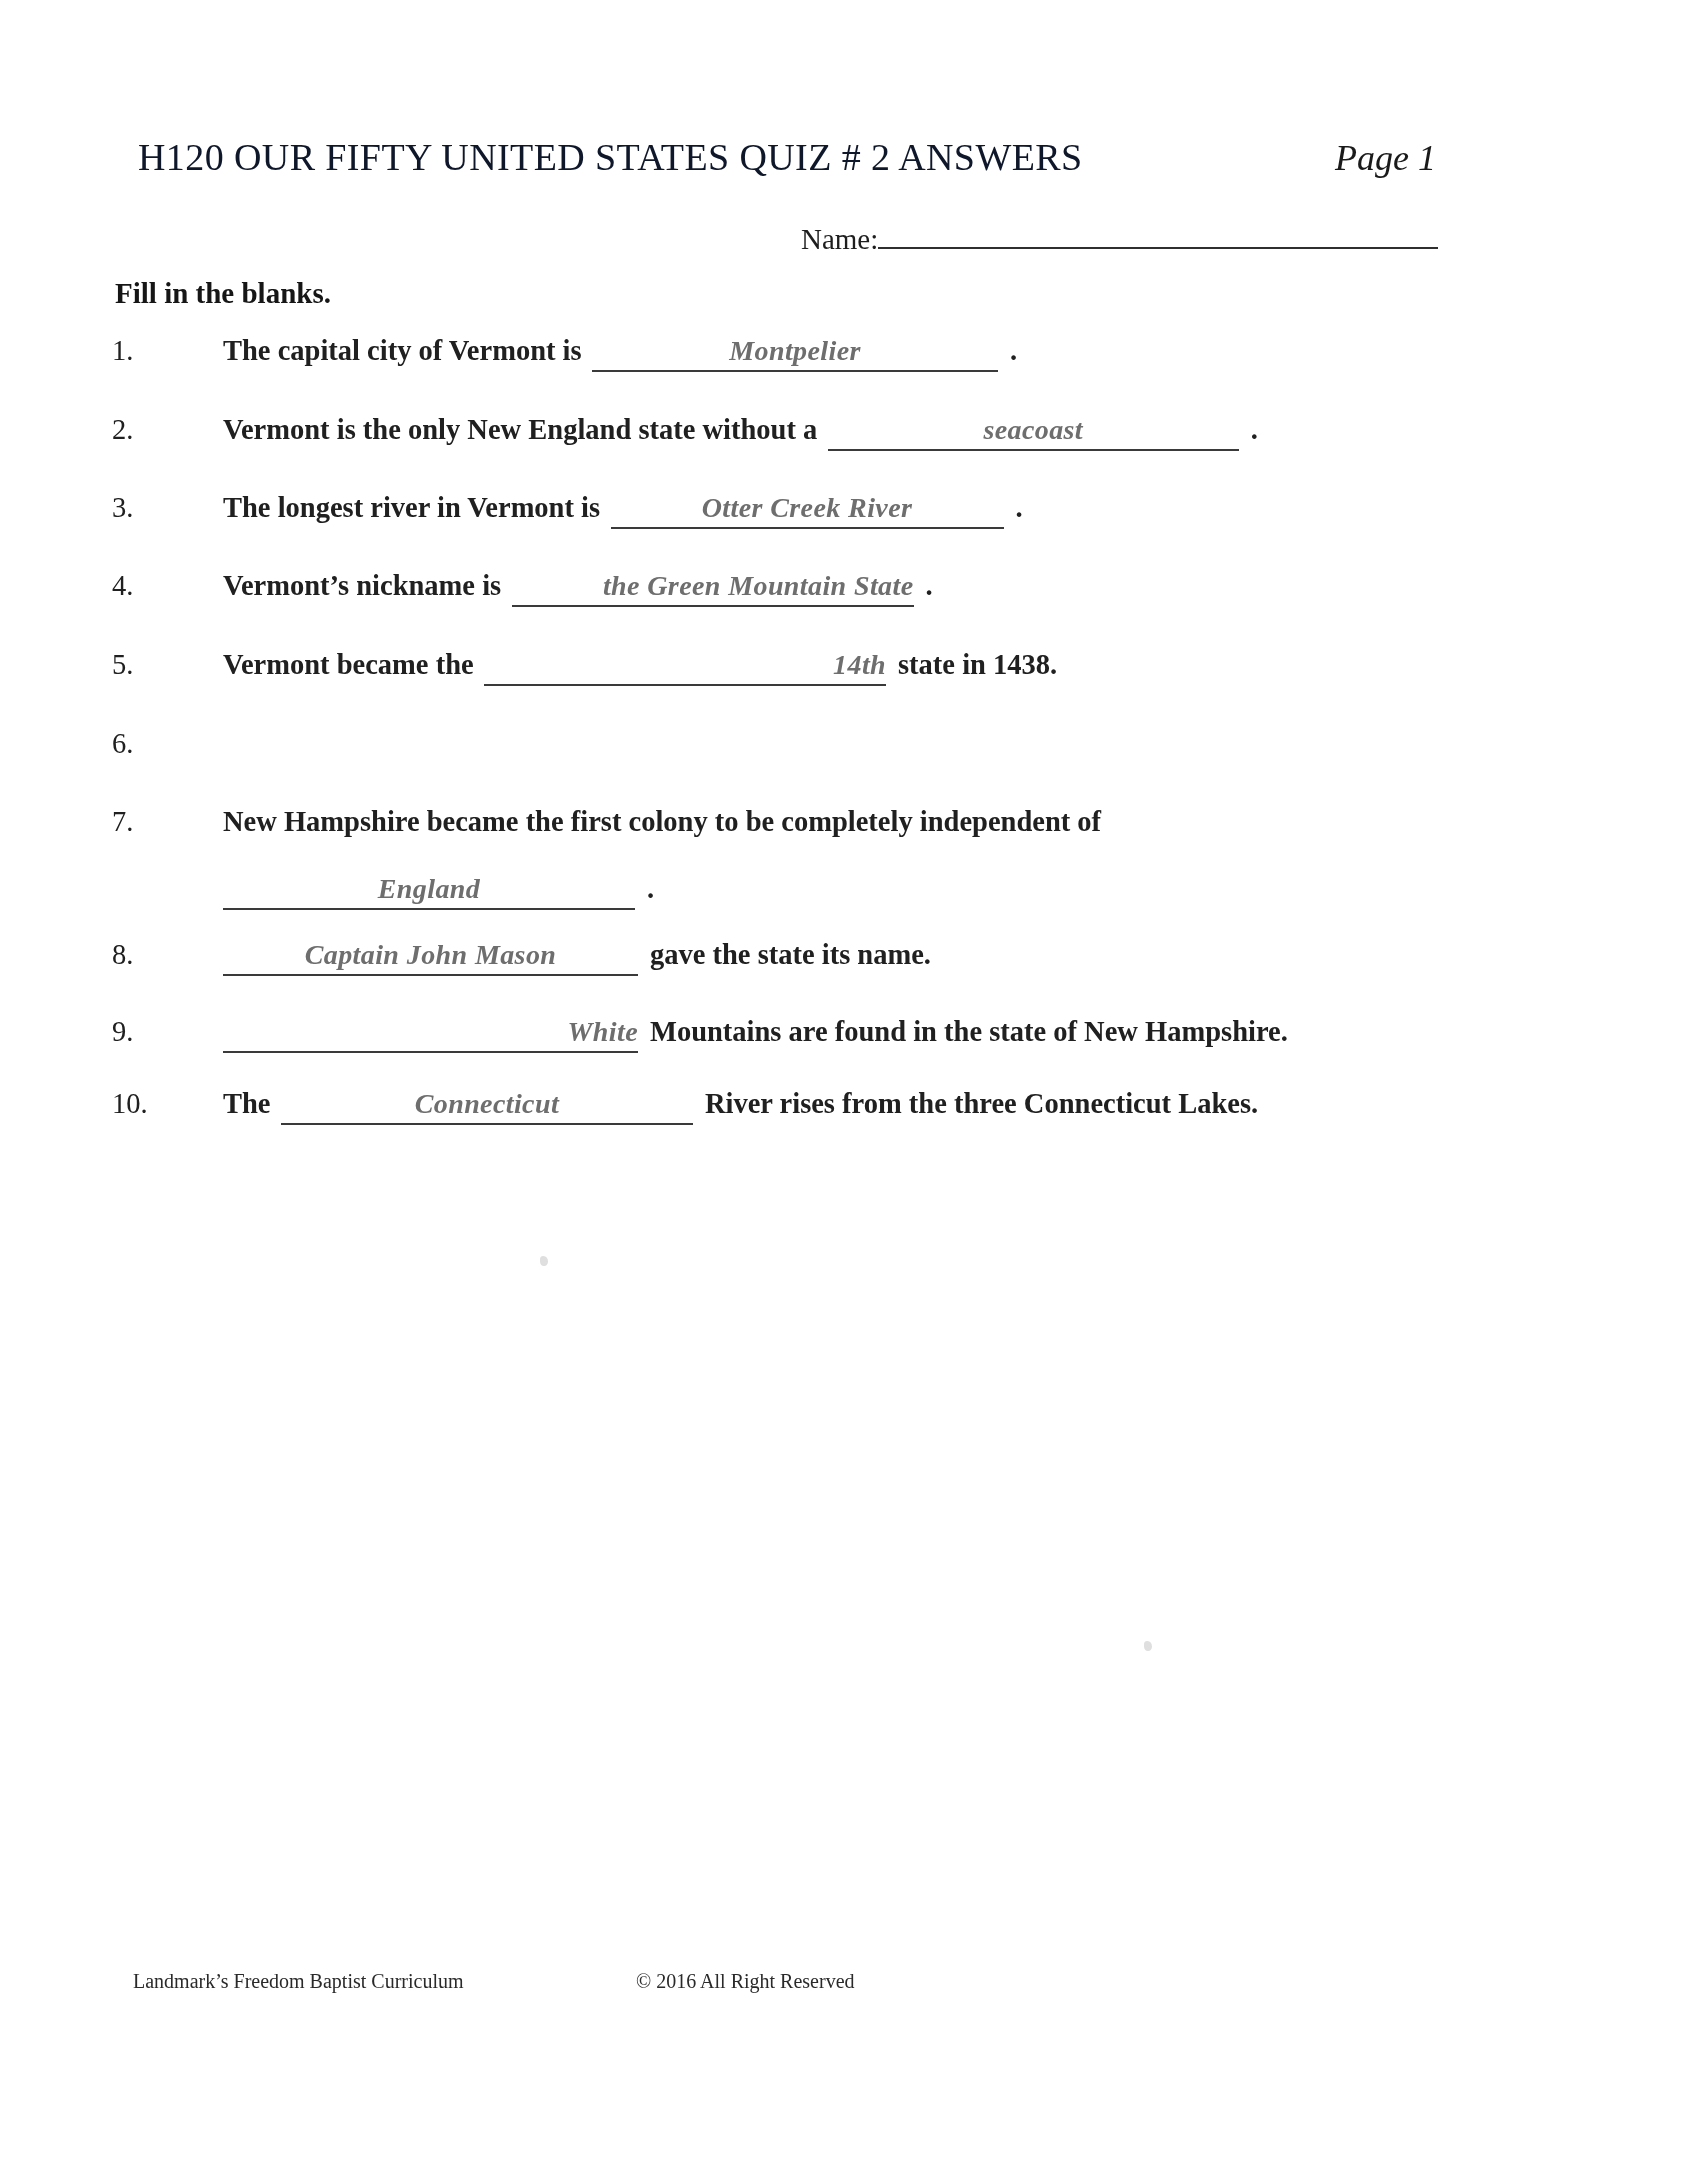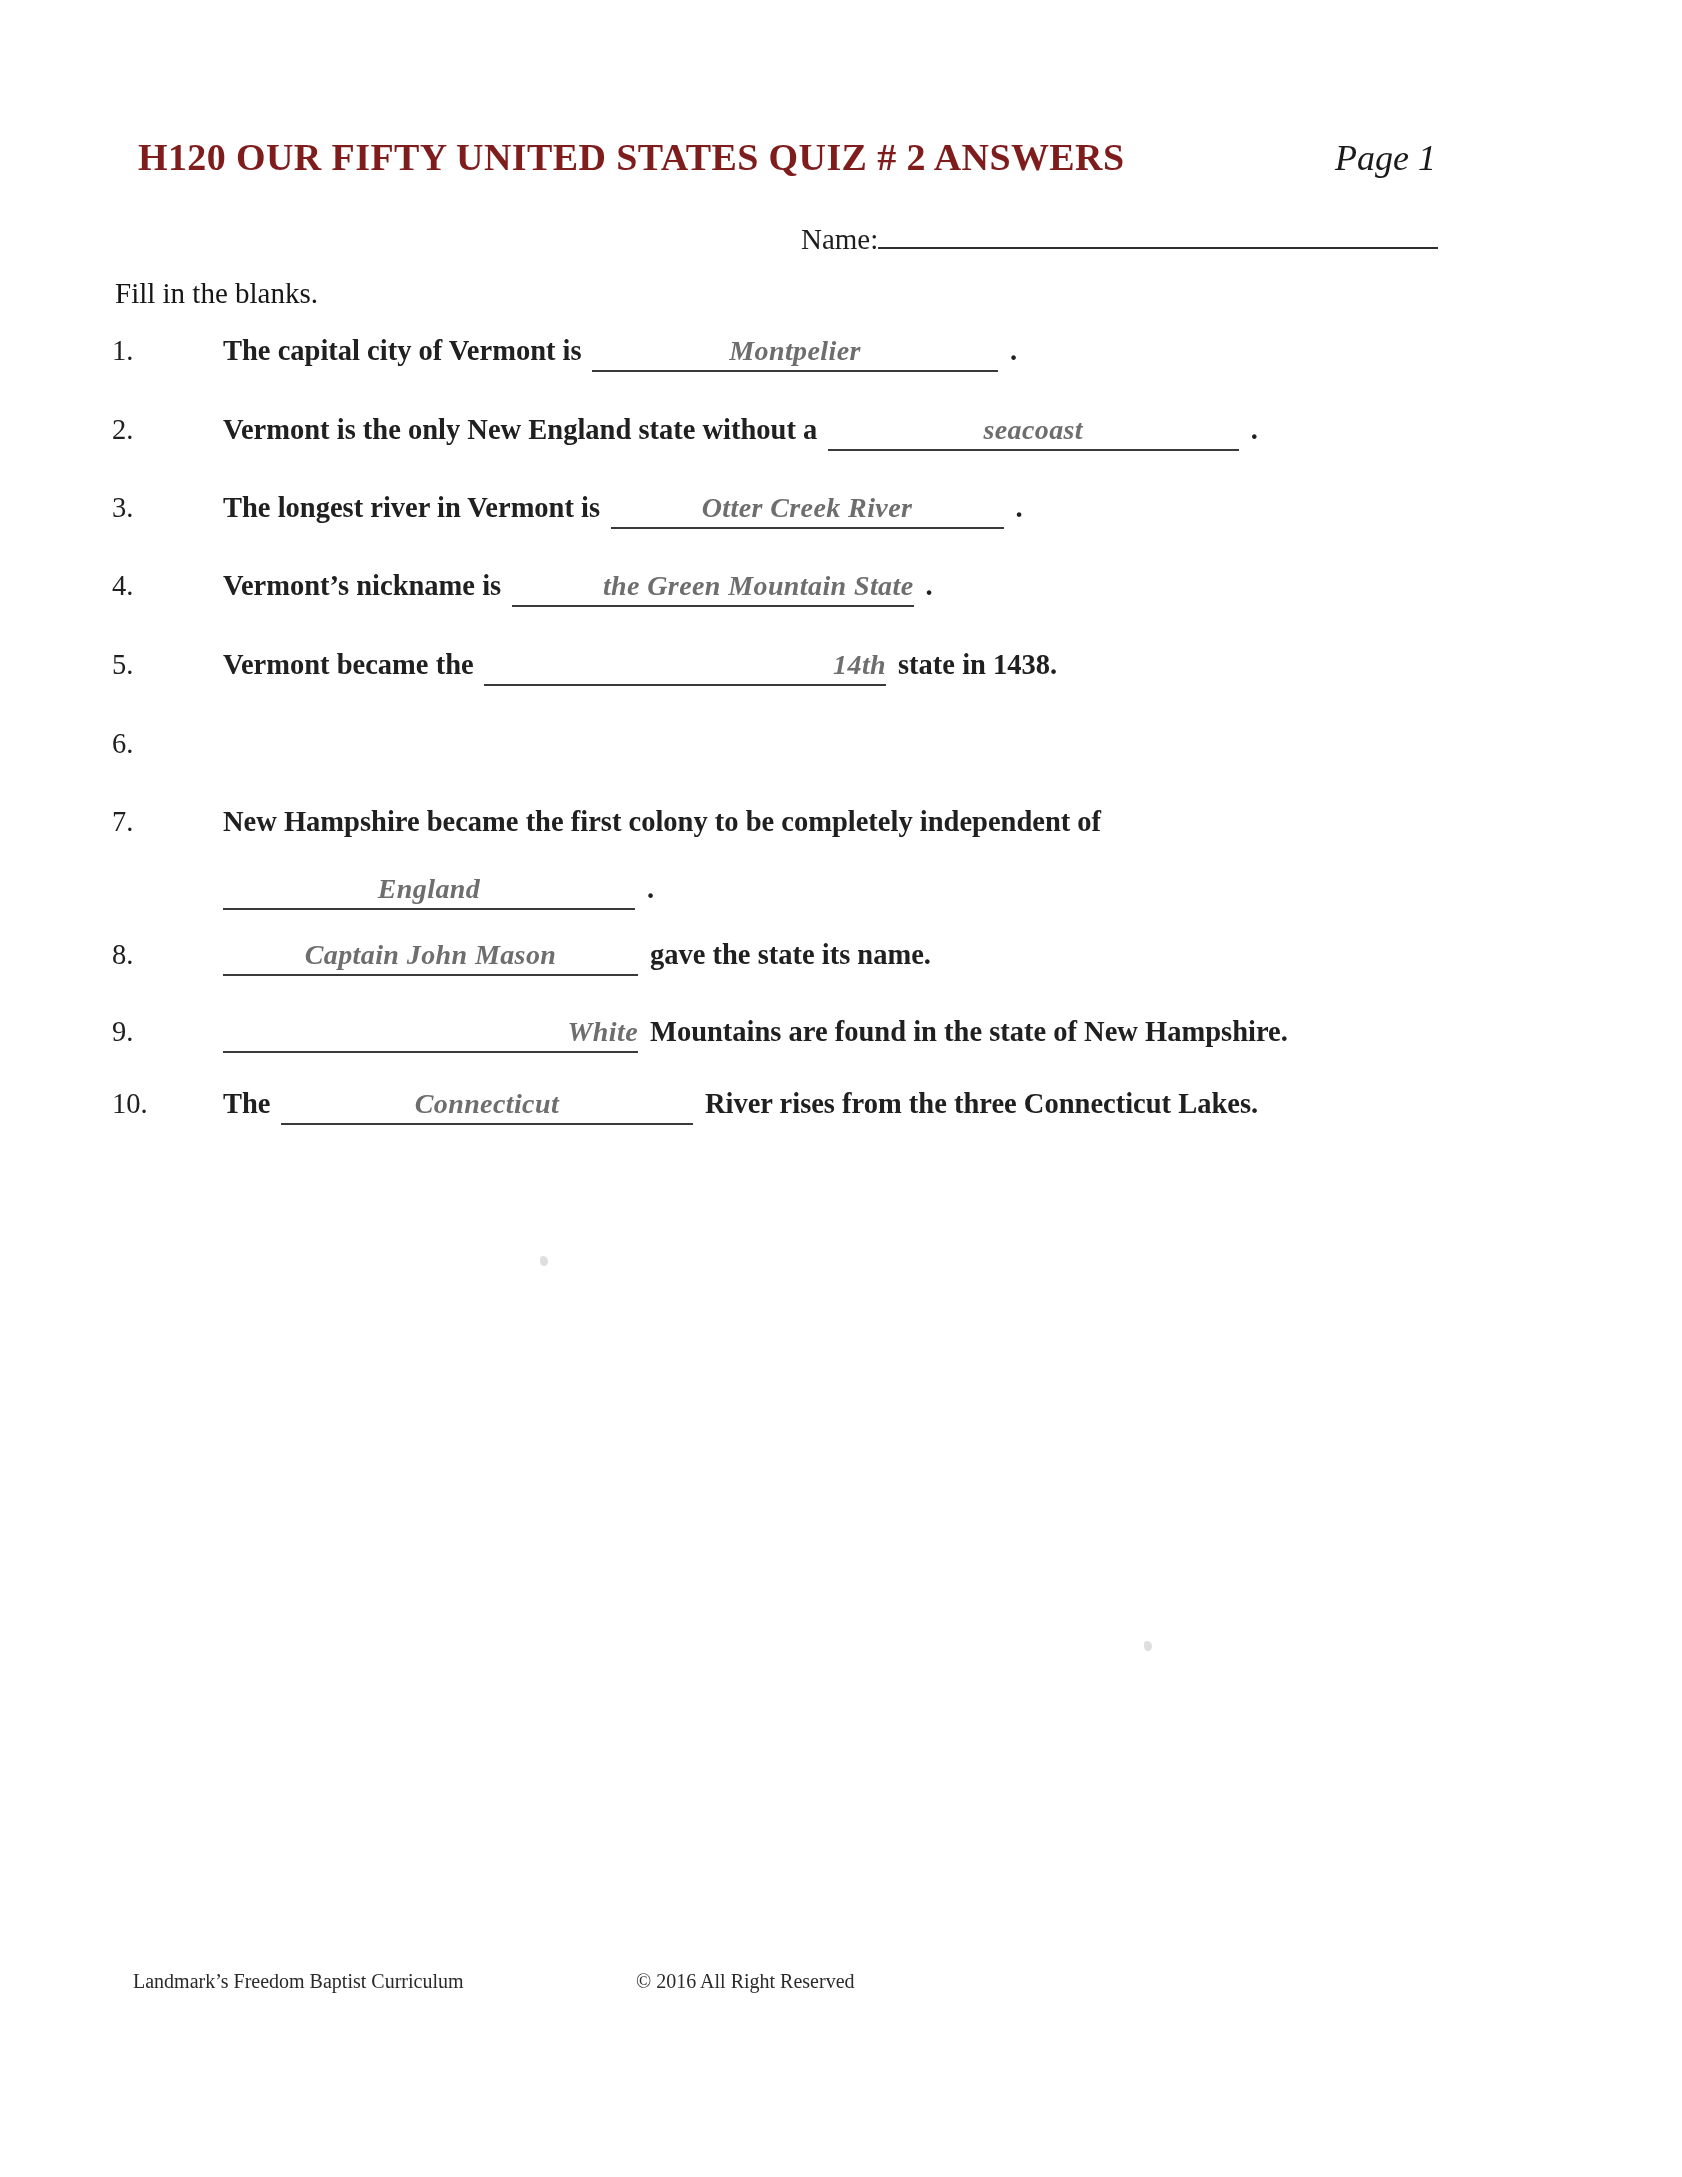--- a/index.html
+++ b/index.html
@@ -7,45 +7,45 @@
     width:1683px;height:2177px;
     background:#ffffff;
     font-family:"Liberation Serif","DejaVu Serif",serif;
     color:#1e1e1e;
     position:relative;
     overflow:hidden;
   }
   .abs{position:absolute;}
   .title{
     left:138px;top:135px;
-    font-size:38px;font-weight:bold;
+    font-size:38px;font-weight:normal;
     letter-spacing:0.4px;
     white-space:nowrap;
-    color:#7f1d1d;
+    color:#0f172a;
   }
   .page-label{
     left:1335px;top:137px;
     font-size:36px;font-style:italic;
     color:#1a1a1a;
     white-space:nowrap;
   }
   .name-row{
     left:801px;top:216px;
     font-size:29px;
     white-space:nowrap;
   }
   .name-line{
     display:inline-block;
     width:560px;height:31px;
     border-bottom:2.6px solid #2f2f2f;
     vertical-align:baseline;
   }
   .section-heading{
     left:115px;top:277px;
-    font-size:29px;font-weight:normal;
+    font-size:29px;font-weight:bold;
     color:#161616;
     white-space:nowrap;
   }
   .q{
     position:absolute;
     left:112px;
     display:flex;
     align-items:baseline;
     font-size:28.5px;
     line-height:38px;

